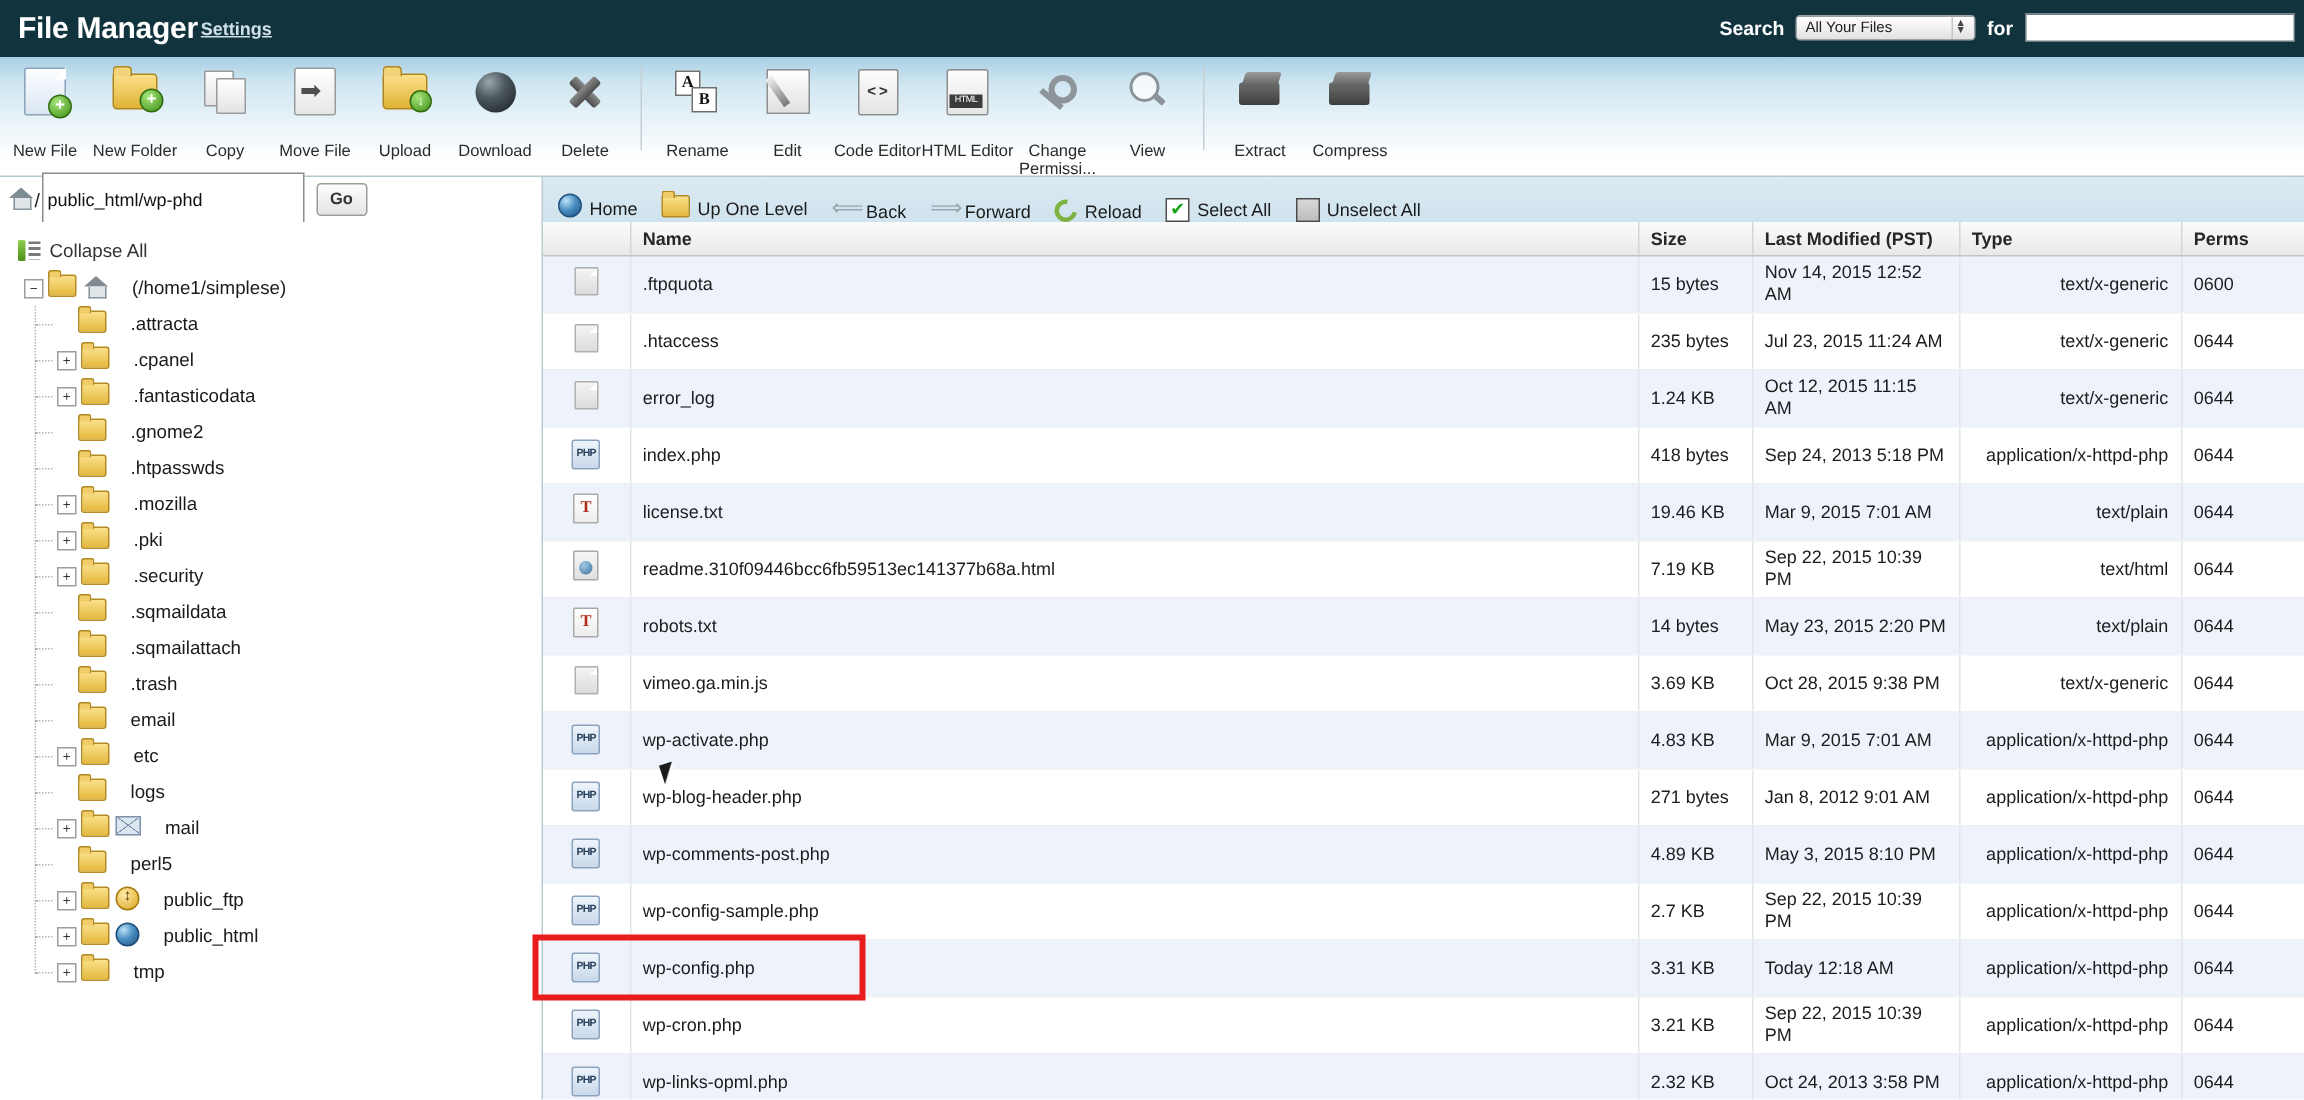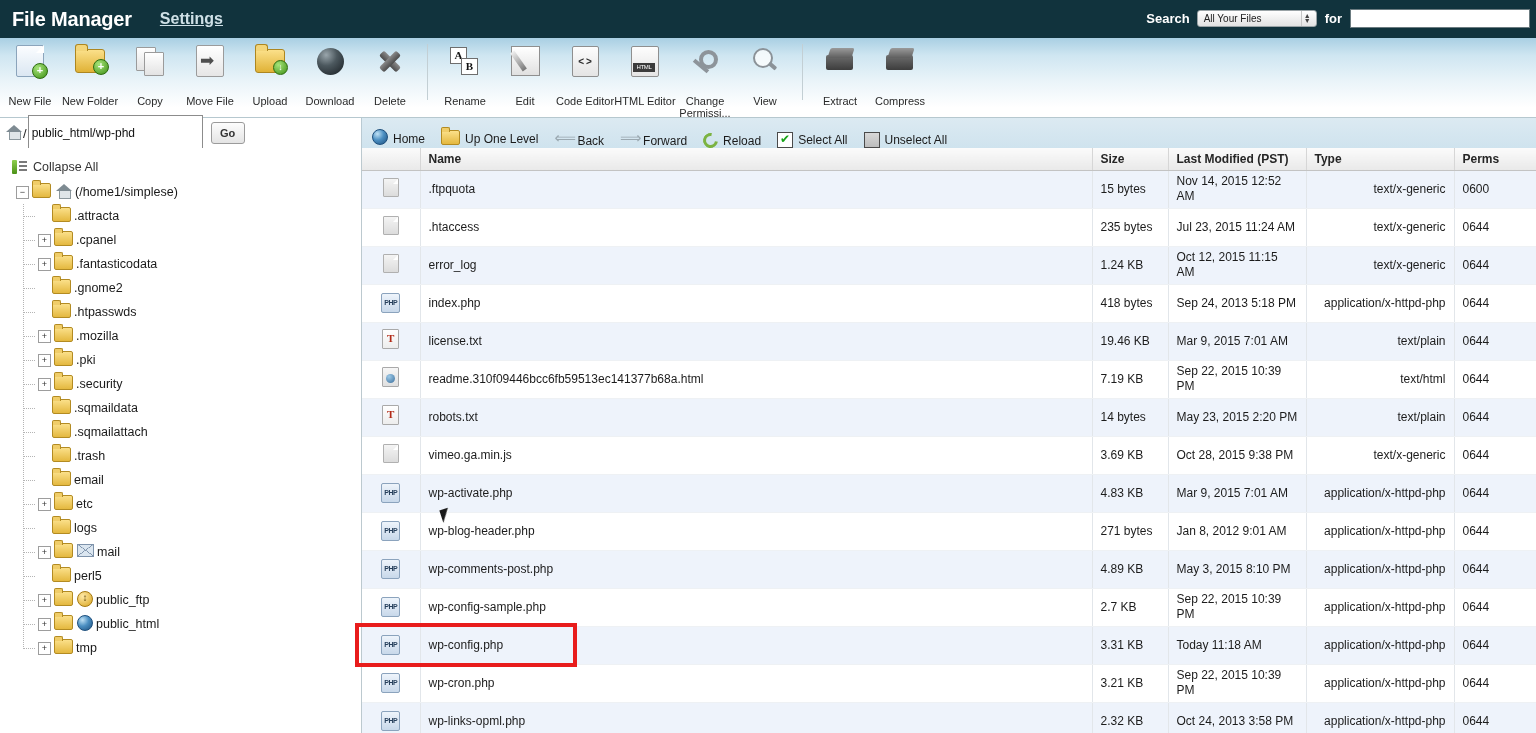--- a/index.html
+++ b/index.html
@@ -15,22 +15,22 @@
   .topbar{
     position:absolute;left:0;top:0;width:1536px;height:38px;
     background:#11333d;
     display:flex;align-items:center;
   }
   .app-title{
     color:#ffffff;font-size:20px;font-weight:bold;
     margin-left:12px;letter-spacing:-0.2px;
   }
   .settings-link{
-    color:#cfe0e6;font-size:16px;font-weight:bold;
-    margin-left:28px;text-decoration:underline;cursor:pointer;
+    color:#cfe0e6;font-size:12px;font-weight:bold;
+    margin-left:2px;text-decoration:underline;cursor:pointer;
   }
   .search-area{
     position:absolute;right:6px;top:5px;
     display:flex;align-items:center;height:26px;
   }
   .search-label{color:#ffffff;font-size:13px;font-weight:bold;margin-right:7px;}
   .search-select{
     width:120px;height:17px;background:linear-gradient(#ffffff,#e2e2e2);
     border:1px solid #9aa3a6;border-radius:3px;
     font-size:10px;color:#222;display:flex;align-items:center;
@@ -115,21 +115,21 @@
   .tnode{
     display:flex;align-items:center;height:24px;cursor:pointer;position:relative;
   }
   .tnode .exp{
     width:11px;height:11px;border:1px solid #9d9d9d;background:#fff;
     font-size:9px;line-height:9px;text-align:center;color:#333;
     display:flex;align-items:center;justify-content:center;
     margin-right:3px;flex:none;font-family:"Liberation Sans", sans-serif;
   }
   .tnode .exp-spacer{width:14px;flex:none;}
-  .tnode .tlabel{font-size:12.5px;color:#1a1a1a;margin-left:3px;white-space:nowrap;}
+  .tnode .tlabel{font-size:12.5px;color:#1a1a1a;margin-left:16px;white-space:nowrap;}
   .tree-child{padding-left:22px;position:relative;}
   .tree-child::before{
     content:"";position:absolute;left:7px;top:0;bottom:11px;
     border-left:1px dotted #b4b4b4;
   }
   .tnode.child::before{
     content:"";position:absolute;left:-15px;top:12px;width:12px;
     border-top:1px dotted #b4b4b4;
   }
 
@@ -809,21 +809,21 @@
           <td class="c-name">wp-config-sample.php</td>
           <td class="c-size">2.7 KB</td>
           <td class="c-mod">Sep 22, 2015 10:39 PM</td>
           <td class="c-type">application/x-httpd-php</td>
           <td class="c-perm">0644</td>
         </tr>
         <tr class="even" id="row-highlighted">
           <td class="c-icon"><span class="fileicon-php">PHP</span></td>
           <td class="c-name">wp-config.php</td>
           <td class="c-size">3.31 KB</td>
-          <td class="c-mod">Today 11:18 AM</td>
+          <td class="c-mod">Today 12:18 AM</td>
           <td class="c-type">application/x-httpd-php</td>
           <td class="c-perm">0644</td>
         </tr>
         <tr class="odd">
           <td class="c-icon"><span class="fileicon-php">PHP</span></td>
           <td class="c-name">wp-cron.php</td>
           <td class="c-size">3.21 KB</td>
           <td class="c-mod">Sep 22, 2015 10:39 PM</td>
           <td class="c-type">application/x-httpd-php</td>
           <td class="c-perm">0644</td>

